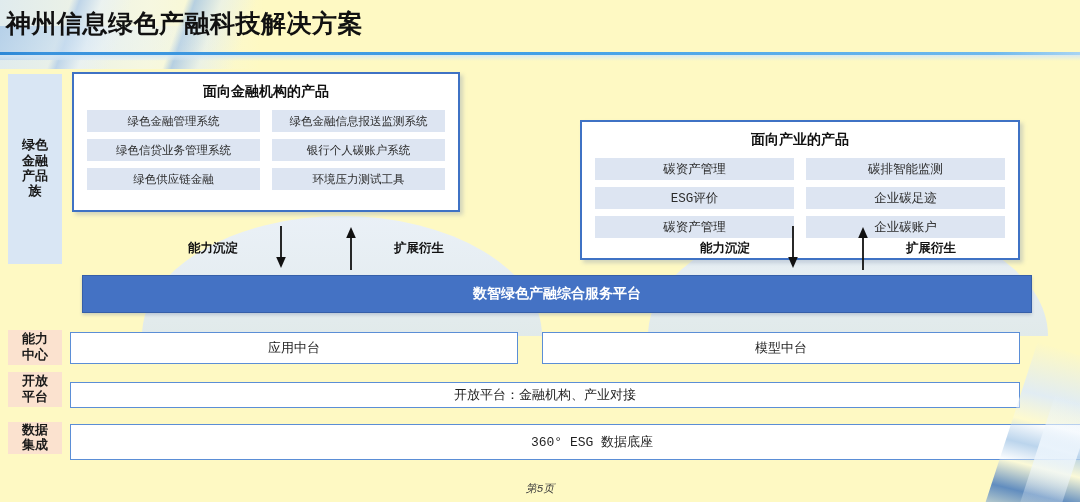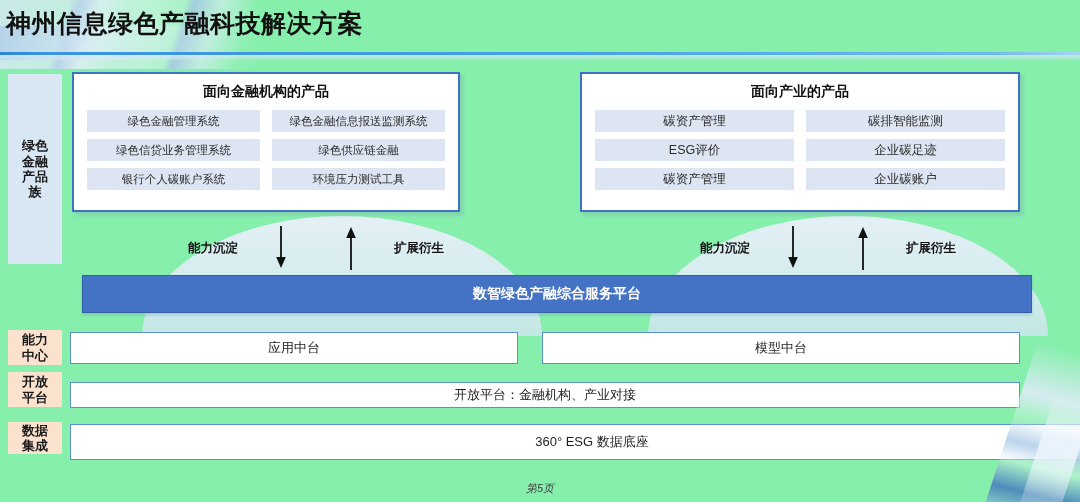--- a/index.html
+++ b/index.html
@@ -11,22 +11,23 @@
     width: 1080px;
     height: 502px;
     overflow: hidden;
     font-family: "Liberation Sans", "DejaVu Sans", sans-serif;
     color: #262626;
     position: relative;
   }
   .slide {
     position: absolute;
     inset: 0;
-    background: #86efac;
+    background: #fef9c3;
     overflow: hidden;
+    font-family: Liberation Mono, monospace;
   }
 
   
   .header-swoosh {
     position: absolute;
     left: -40px; top: -26px;
     width: 420px; height: 95px;
     background:
       linear-gradient(104deg, rgba(255,255,255,0) 0%, rgba(255,255,255,0) 26%,
         rgba(183,208,233,.85) 28%, rgba(232,241,250,.55) 33%,
@@ -131,21 +132,21 @@
   .prod-box {
     position: absolute;
     top: 72px;
     height: 140px;
     background: #ffffff;
     border: 2px solid #3f72c4;
     box-shadow: 3px 3px 4px rgba(120,140,170,.32);
     box-sizing: border-box;
   }
   .prod-left  { left: 72px;  width: 388px; }
-  .prod-right { left: 580px; width: 440px; }
+  .prod-right { left: 580px; width: 440px; margin-top: 48px; }
   .prod-title {
     text-align: center;
     font-size: 14px;
     font-weight: bold;
     color: #111111;
     margin-top: 9px;
   }
   .prod-grid {
     display: grid;
     grid-template-columns: 1fr 1fr;
@@ -268,22 +269,22 @@
   <div class="side-label side-data">
     <span>数据<br>集成</span>
   </div>
 
   <div class="prod-box prod-left">
     <div class="prod-title">面向金融机构的产品</div>
     <div class="prod-grid">
       <div class="prod-item">绿色金融管理系统</div>
       <div class="prod-item">绿色金融信息报送监测系统</div>
       <div class="prod-item">绿色信贷业务管理系统</div>
+      <div class="prod-item">银行个人碳账户系统</div>
       <div class="prod-item">绿色供应链金融</div>
-      <div class="prod-item">银行个人碳账户系统</div>
       <div class="prod-item">环境压力测试工具</div>
     </div>
   </div>
 
   <div class="prod-box prod-right">
     <div class="prod-title">面向产业的产品</div>
     <div class="prod-grid">
       <div class="prod-item">碳资产管理</div>
       <div class="prod-item">碳排智能监测</div>
       <div class="prod-item">ESG评价</div>

